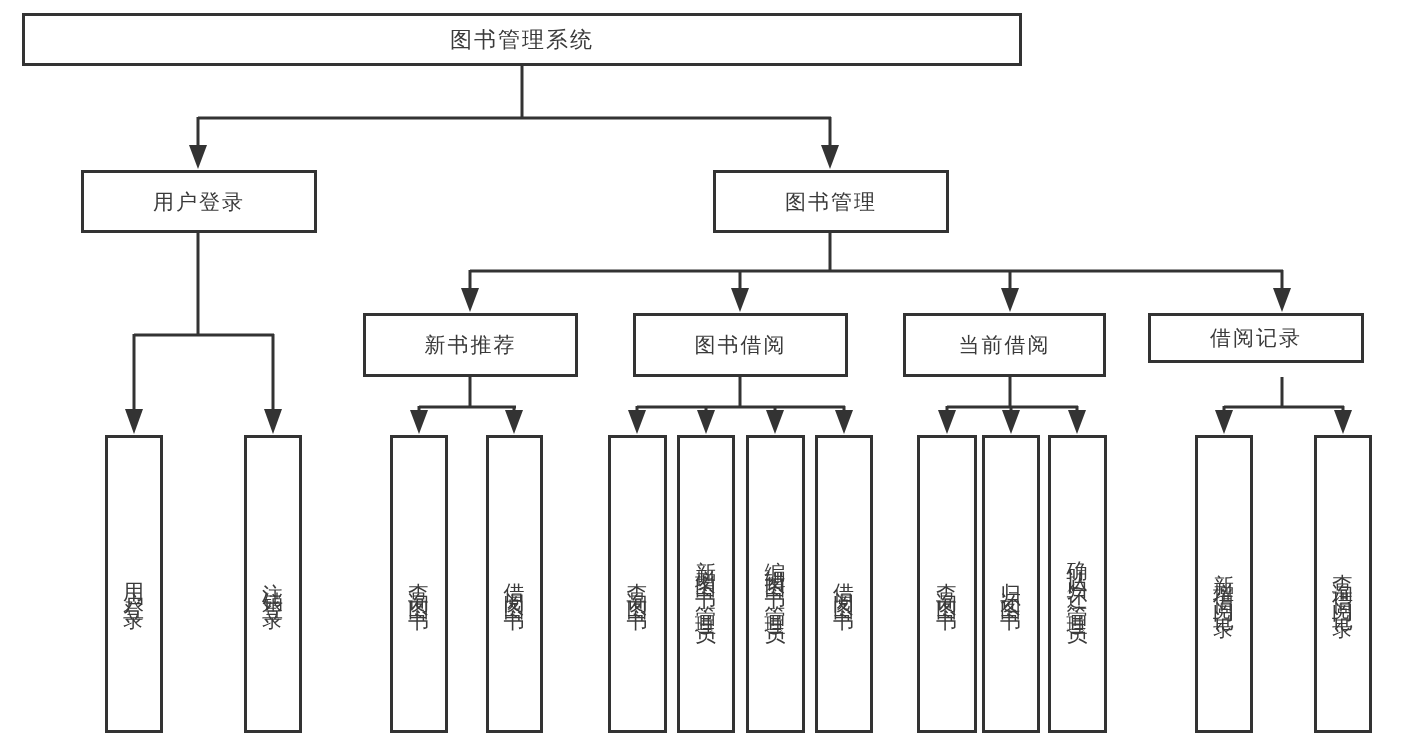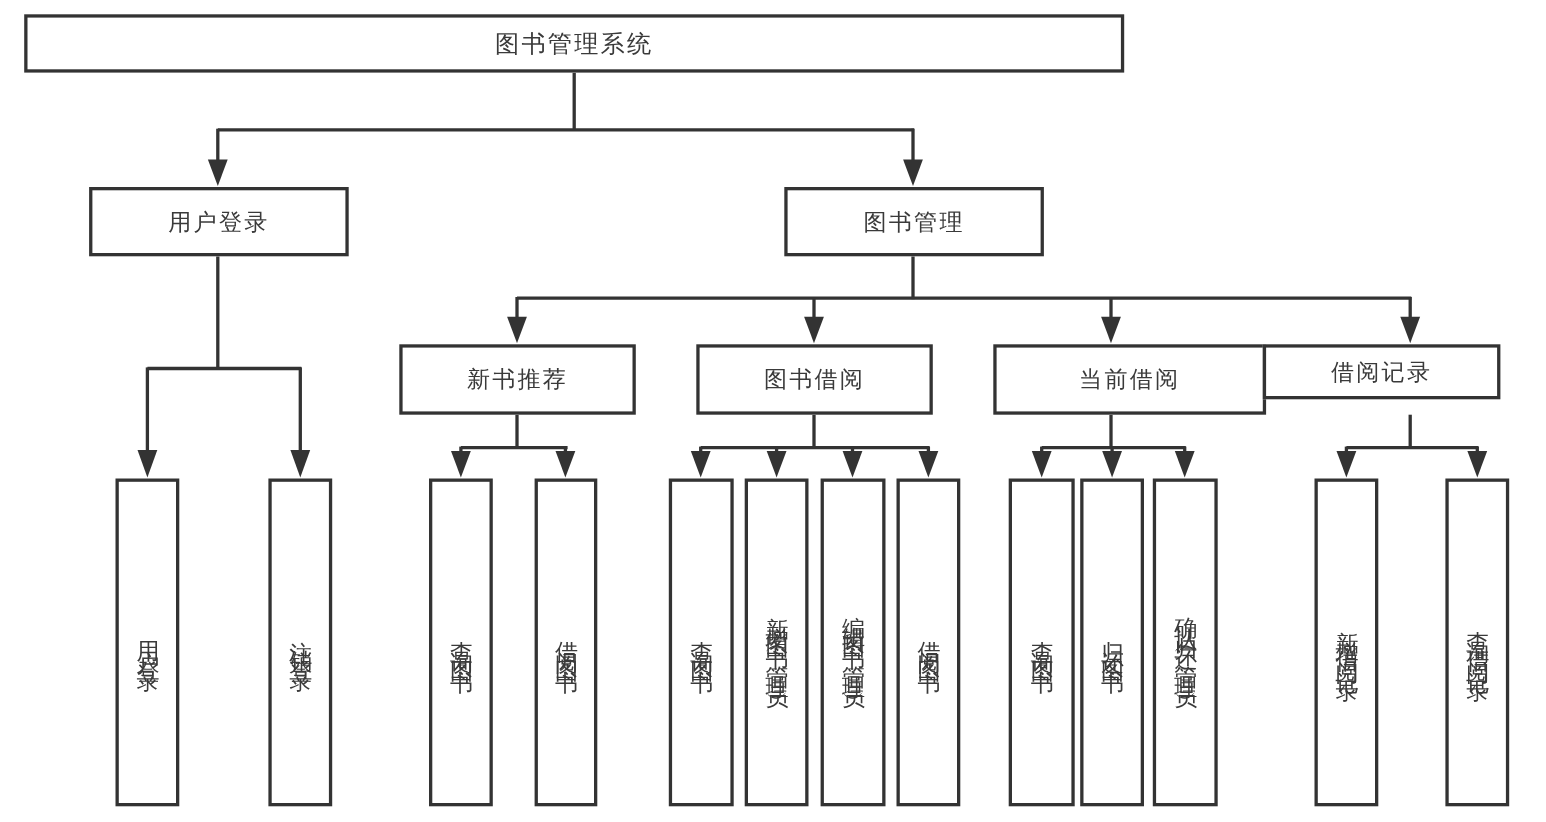--- a/index.html
+++ b/index.html
@@ -144,21 +144,21 @@
   <div class="node h-node" style="left:363px; top:313px; width:215px; height:64px;">
     <span class="label">新书推荐</span>
   </div>
 
   <div class="node h-node" style="left:713px; top:170px; width:236px; height:63px;">
     <span class="label">图书管理</span>
   </div>
   <div class="node h-node" style="left:633px; top:313px; width:215px; height:64px;">
     <span class="label">图书借阅</span>
   </div>
-  <div class="node h-node" style="left:903px; top:313px; width:248px; height:64px;">
+  <div class="node h-node" style="left:903px; top:313px; width:203px; height:64px;">
     <span class="label">当前借阅</span>
   </div>
   <div class="node h-node" style="left:1148px; top:313px; width:216px; height:50px;">
     <span class="label">借阅记录</span>
   </div>
 
   <div class="node v-node" style="left:105px; top:435px; width:58px; height:298px;">
     <span class="label">用户登录</span>
   </div>
   <div class="node v-node" style="left:244px; top:435px; width:58px; height:298px;">

